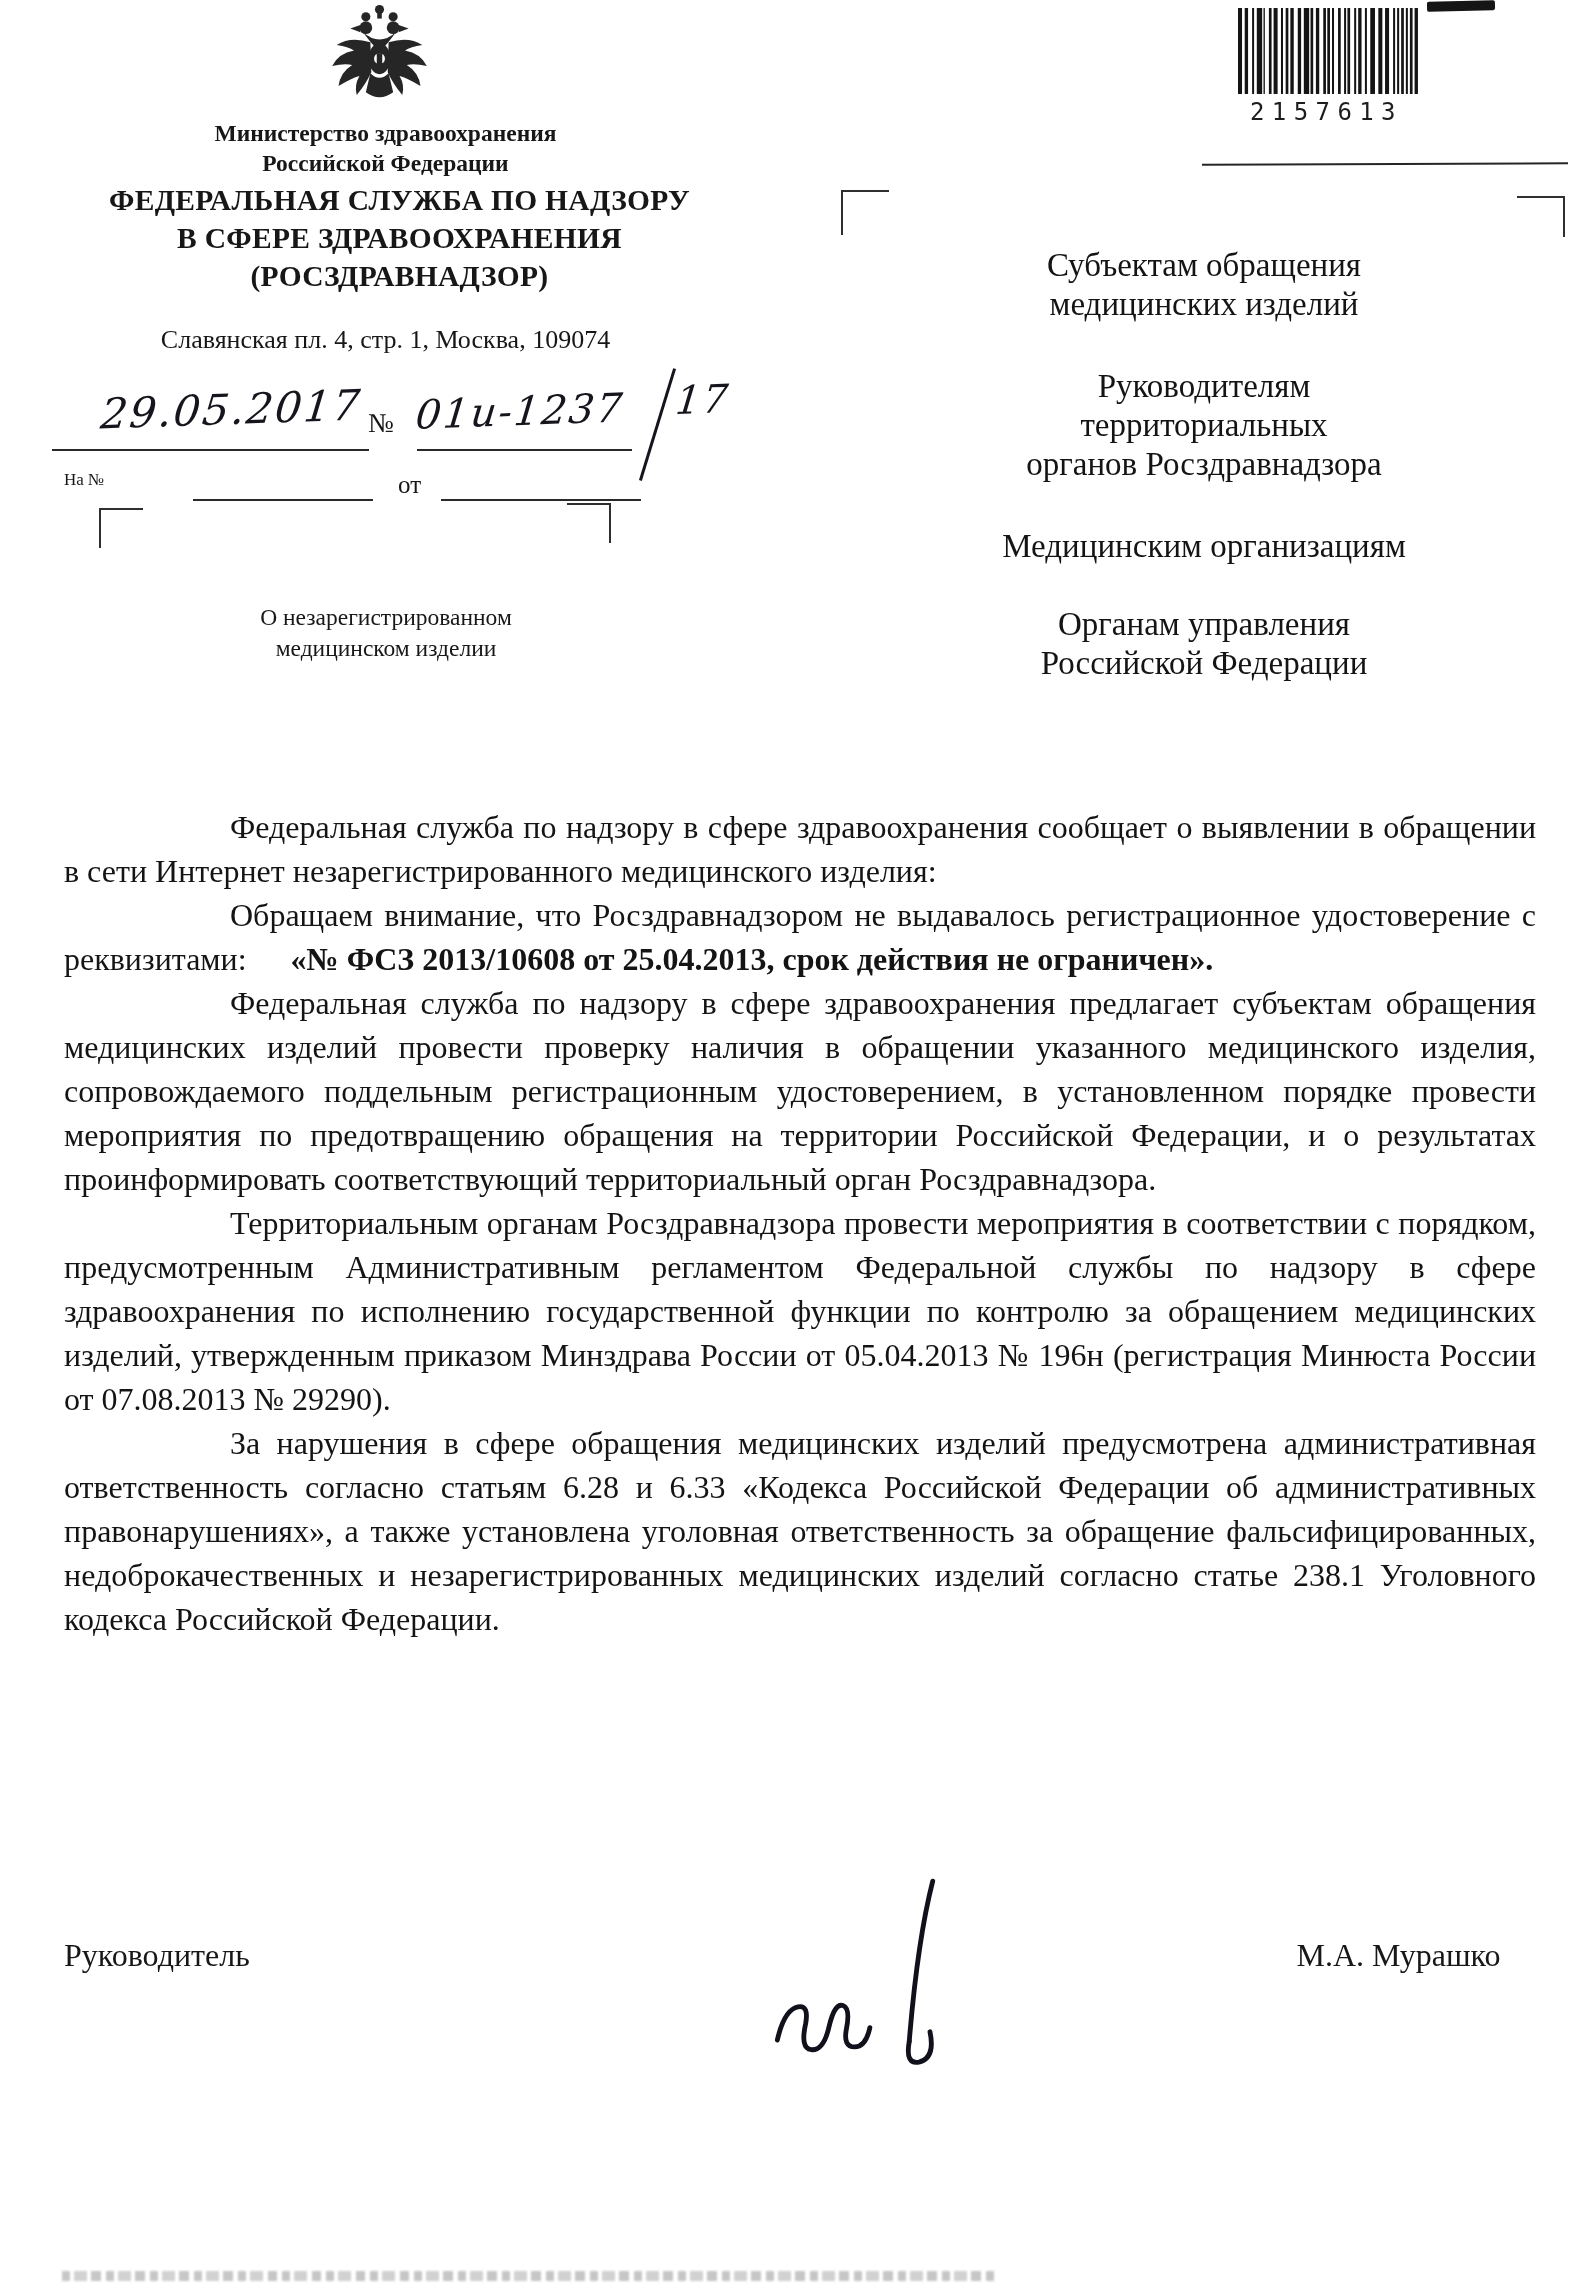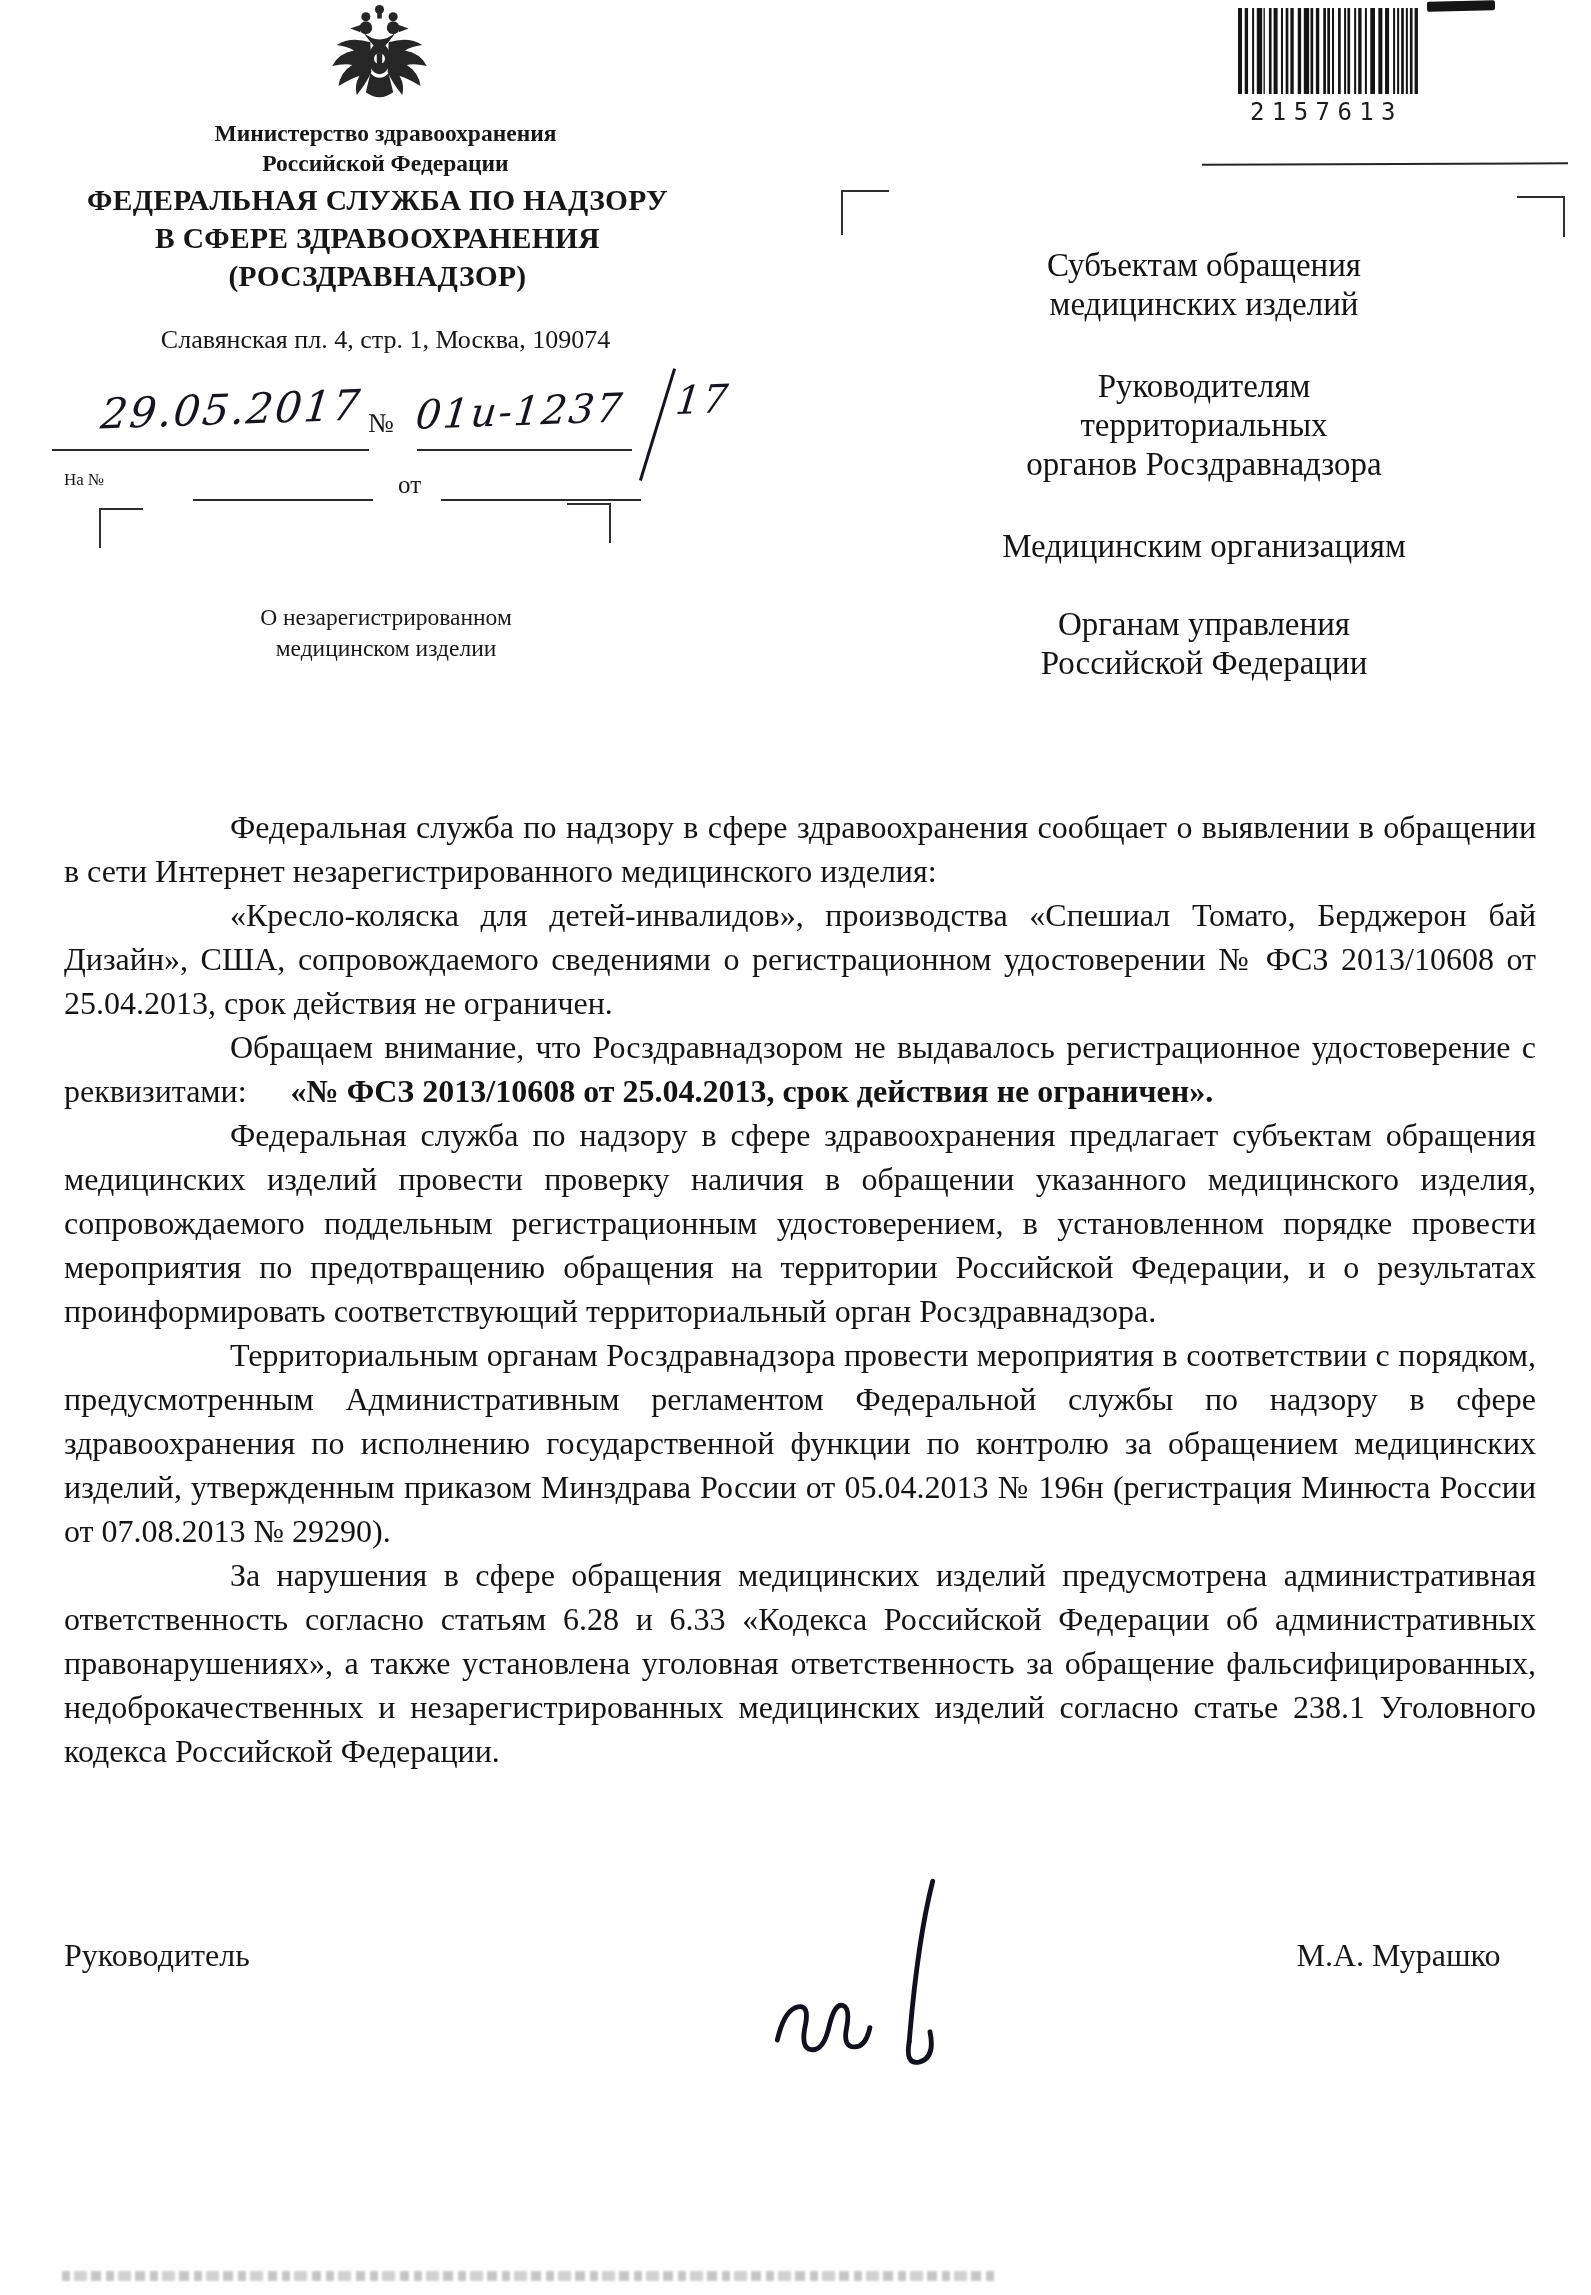--- a/index.html
+++ b/index.html
@@ -3,21 +3,21 @@
 <meta charset="utf-8">
 <style>
   html,body{margin:0;padding:0;background:#ffffff;}
   .page{position:relative;width:1592px;height:2295px;background:#fff;
         font-family:"Liberation Serif",serif;color:#171717;overflow:hidden;border-radius:28px;}
 
   
   .emblem{position:absolute;left:323px;top:4px;width:113px;height:102px;}
   .ministry{position:absolute;left:117px;top:118px;width:537px;text-align:center;
             font-weight:700;font-size:23.5px;line-height:30px;}
-  .agency{position:absolute;left:62px;top:181px;width:631px;text-align:center;
+  .agency{position:absolute;left:84px;top:181px;width:631px;text-align:center;
           font-weight:700;font-size:29.5px;line-height:38px;letter-spacing:0.3px;}
   .address-block{position:absolute;left:70px;top:325px;width:631px;text-align:center;
                  font-size:26px;line-height:30px;}
 
   
   .hw{position:absolute;font-family:"DejaVu Serif",serif;font-style:italic;color:#15151d;
       letter-spacing:2px;transform:rotate(-2deg) skewX(-8deg);}
   .hw-date{left:101px;top:385px;font-size:42px;}
   .hw-number{left:416px;top:388px;font-size:40px;}
   .hw-suffix{left:676px;top:377px;font-size:39px;}
@@ -192,21 +192,20 @@
         <div>Медицинским организациям</div>
       </div>
       <div class="recipient-block">
         <div>Органам управления</div>
         <div>Российской Федерации</div>
       </div>
     </div>
 
   <div id="letter-body" class="letter-body">
       <p class="para"><span>Федеральная служба по надзору в сфере здравоохранения сообщает о выявлении в обращении в сети Интернет незарегистрированного медицинского изделия:</span></p>
-      <p class="para"><span>«Кресло-коляска для детей-инвалидов», производства «Спешиал Томато, Берджерон бай Дизайн», США, сопровождаемого сведениями о регистрационном удостоверении № ФСЗ 2013/10608 от 25.04.2013, срок действия не ограничен.</span></p>
       <p class="para"><span>Обращаем внимание, что Росздравнадзором не выдавалось регистрационное удостоверение с реквизитами: </span><span class="bold">«№ ФСЗ 2013/10608 от 25.04.2013, срок действия не ограничен».</span></p>
       <p class="para"><span>Федеральная служба по надзору в сфере здравоохранения предлагает субъектам обращения медицинских изделий провести проверку наличия в обращении указанного медицинского изделия, сопровождаемого поддельным регистрационным удостоверением, в установленном порядке провести мероприятия по предотвращению обращения на территории Российской Федерации, и о результатах проинформировать соответствующий территориальный орган Росздравнадзора.</span></p>
       <p class="para"><span>Территориальным органам Росздравнадзора провести мероприятия в соответствии с порядком, предусмотренным Административным регламентом Федеральной службы по надзору в сфере здравоохранения по исполнению государственной функции по контролю за обращением медицинских изделий, утвержденным приказом Минздрава России от 05.04.2013 № 196н (регистрация Минюста России от 07.08.2013 № 29290).</span></p>
       <p class="para"><span>За нарушения в сфере обращения медицинских изделий предусмотрена административная ответственность согласно статьям 6.28 и 6.33 «Кодекса Российской Федерации об административных правонарушениях», а также установлена уголовная ответственность за обращение фальсифицированных, недоброкачественных и незарегистрированных медицинских изделий согласно статье 238.1 Уголовного кодекса Российской Федерации.</span></p>
     </div>
 
   <div class="signer-title">Руководитель</div>
   <svg class="signature" viewBox="0 0 300 320">
     <path d="M18 252 q10 -44 30 -48 q16 -3 11 24 q-8 36 8 38 q18 2 26 -34 q8 -34 20 -30 q11 4 5 34 q-5 26 12 26 q16 0 22 -28"></path>
     <path d="M243 22 q-22 86 -34 232"></path>

